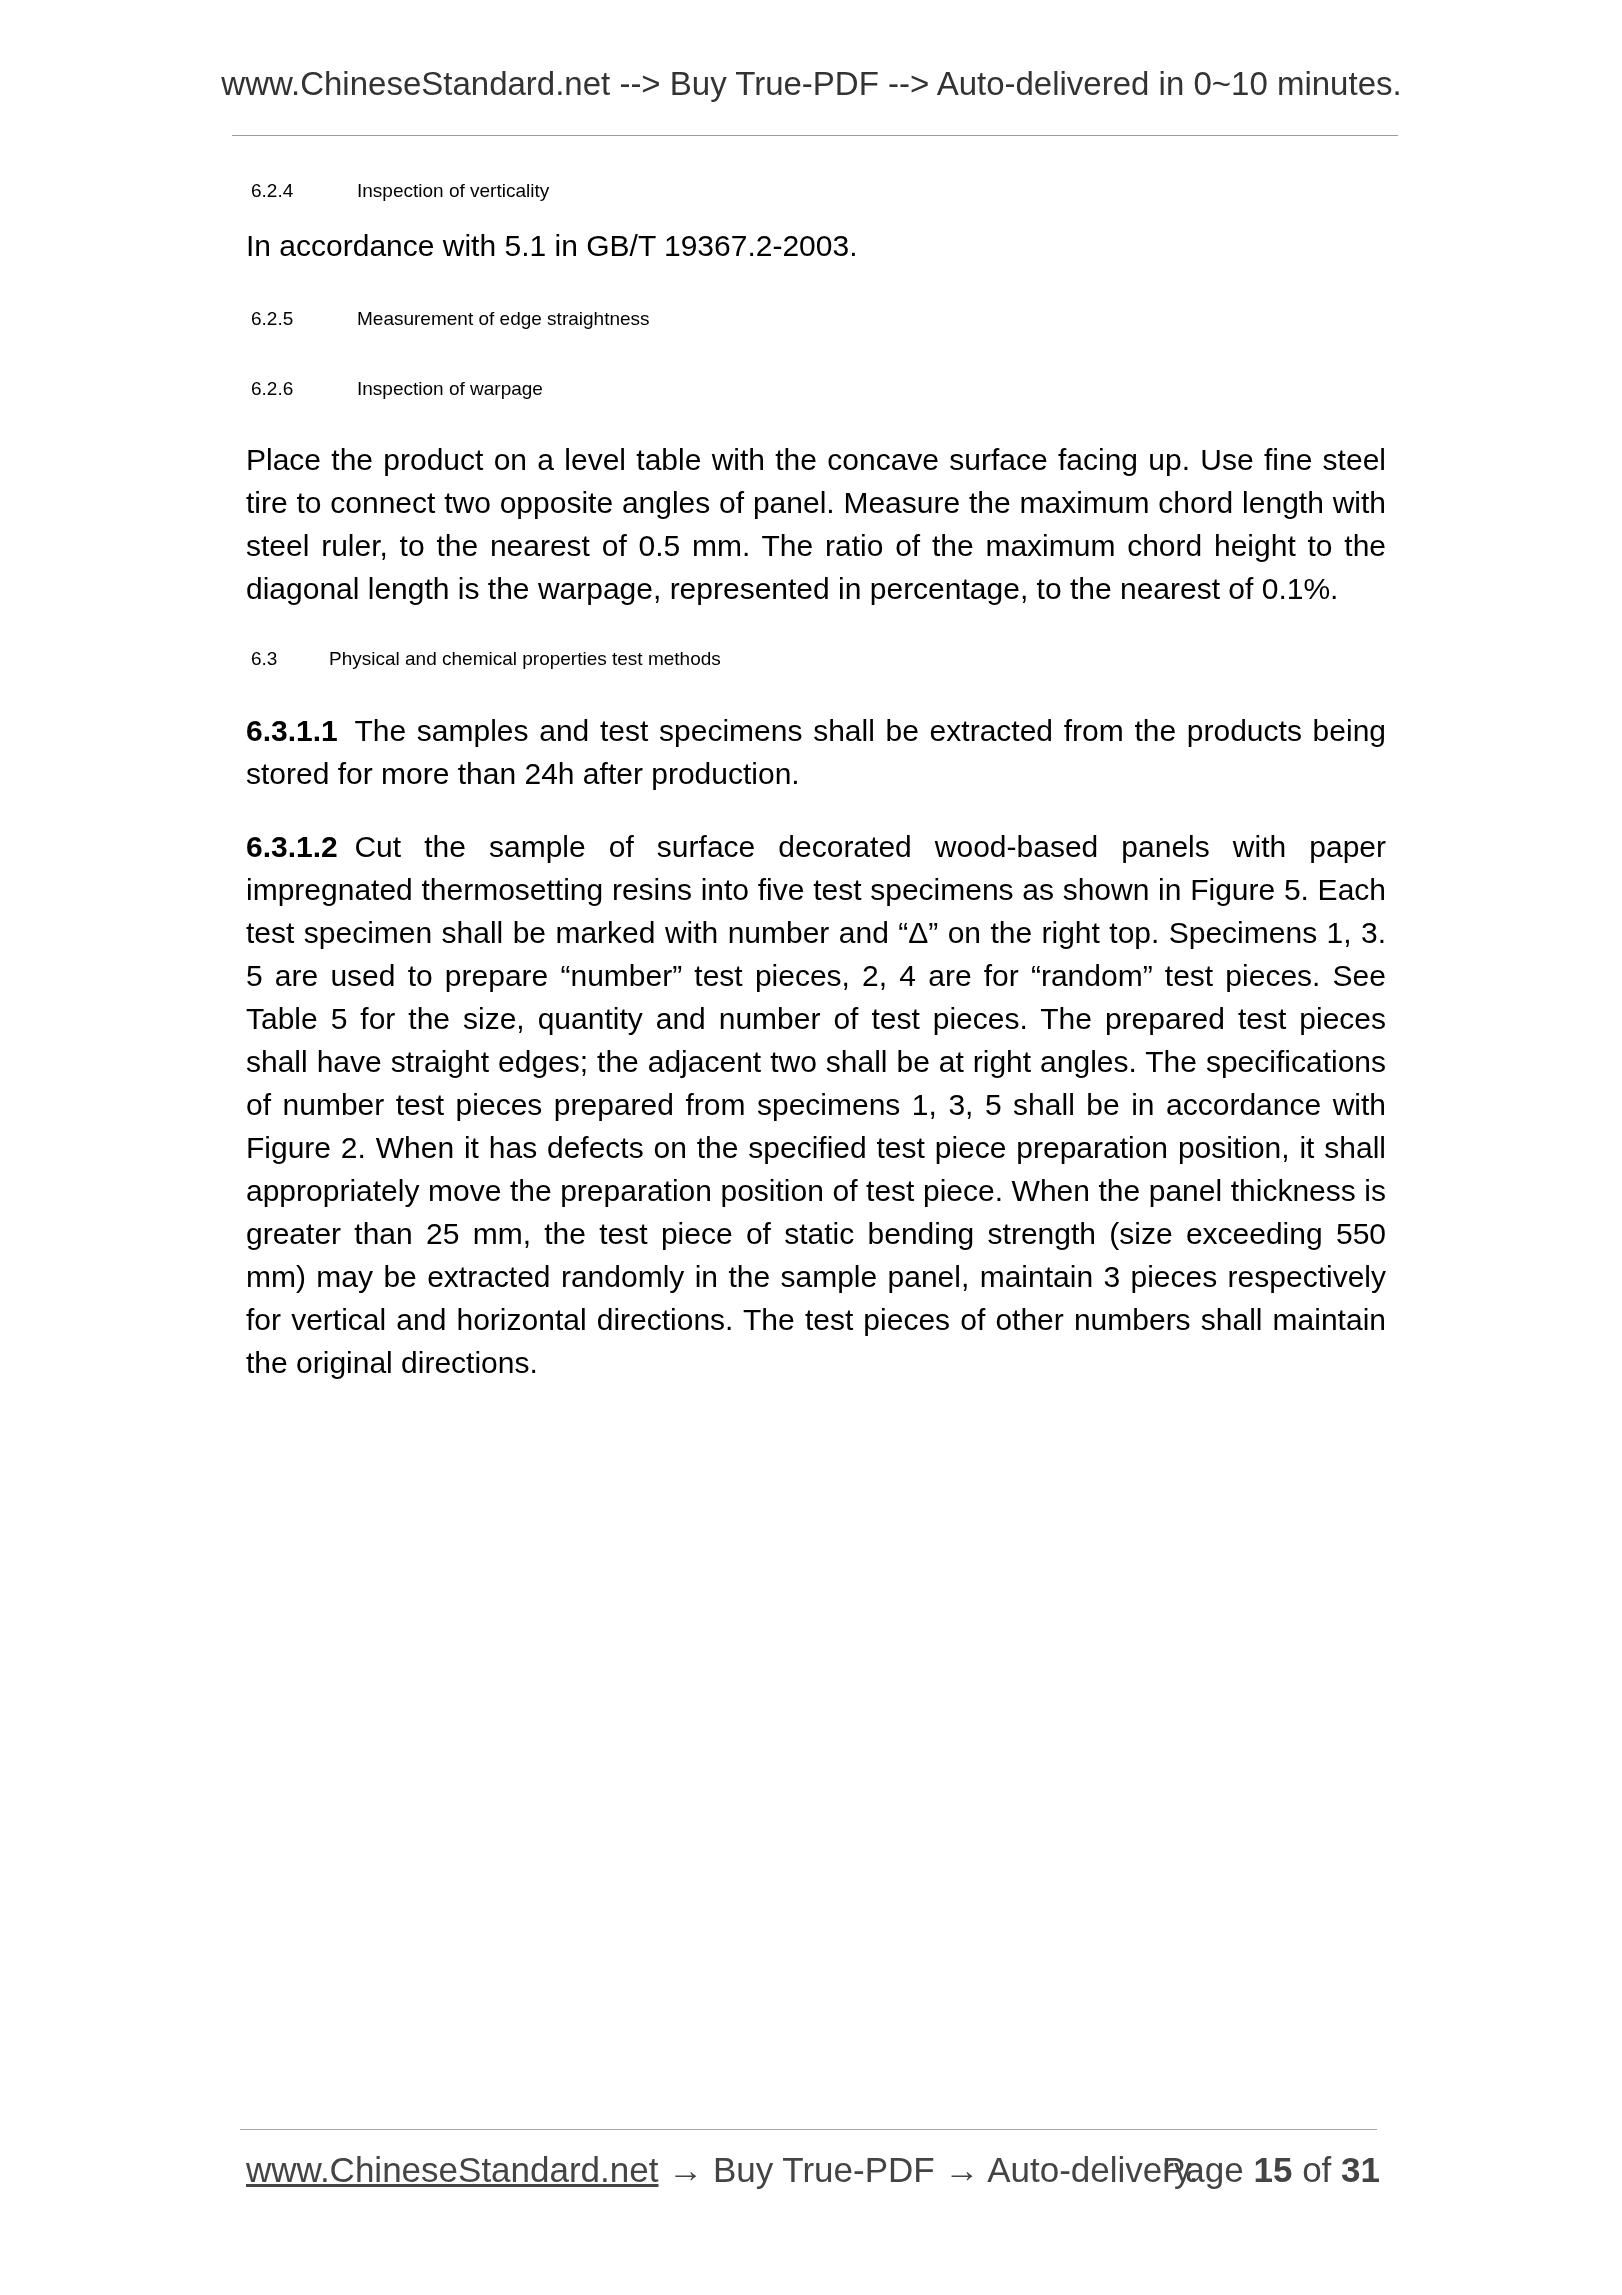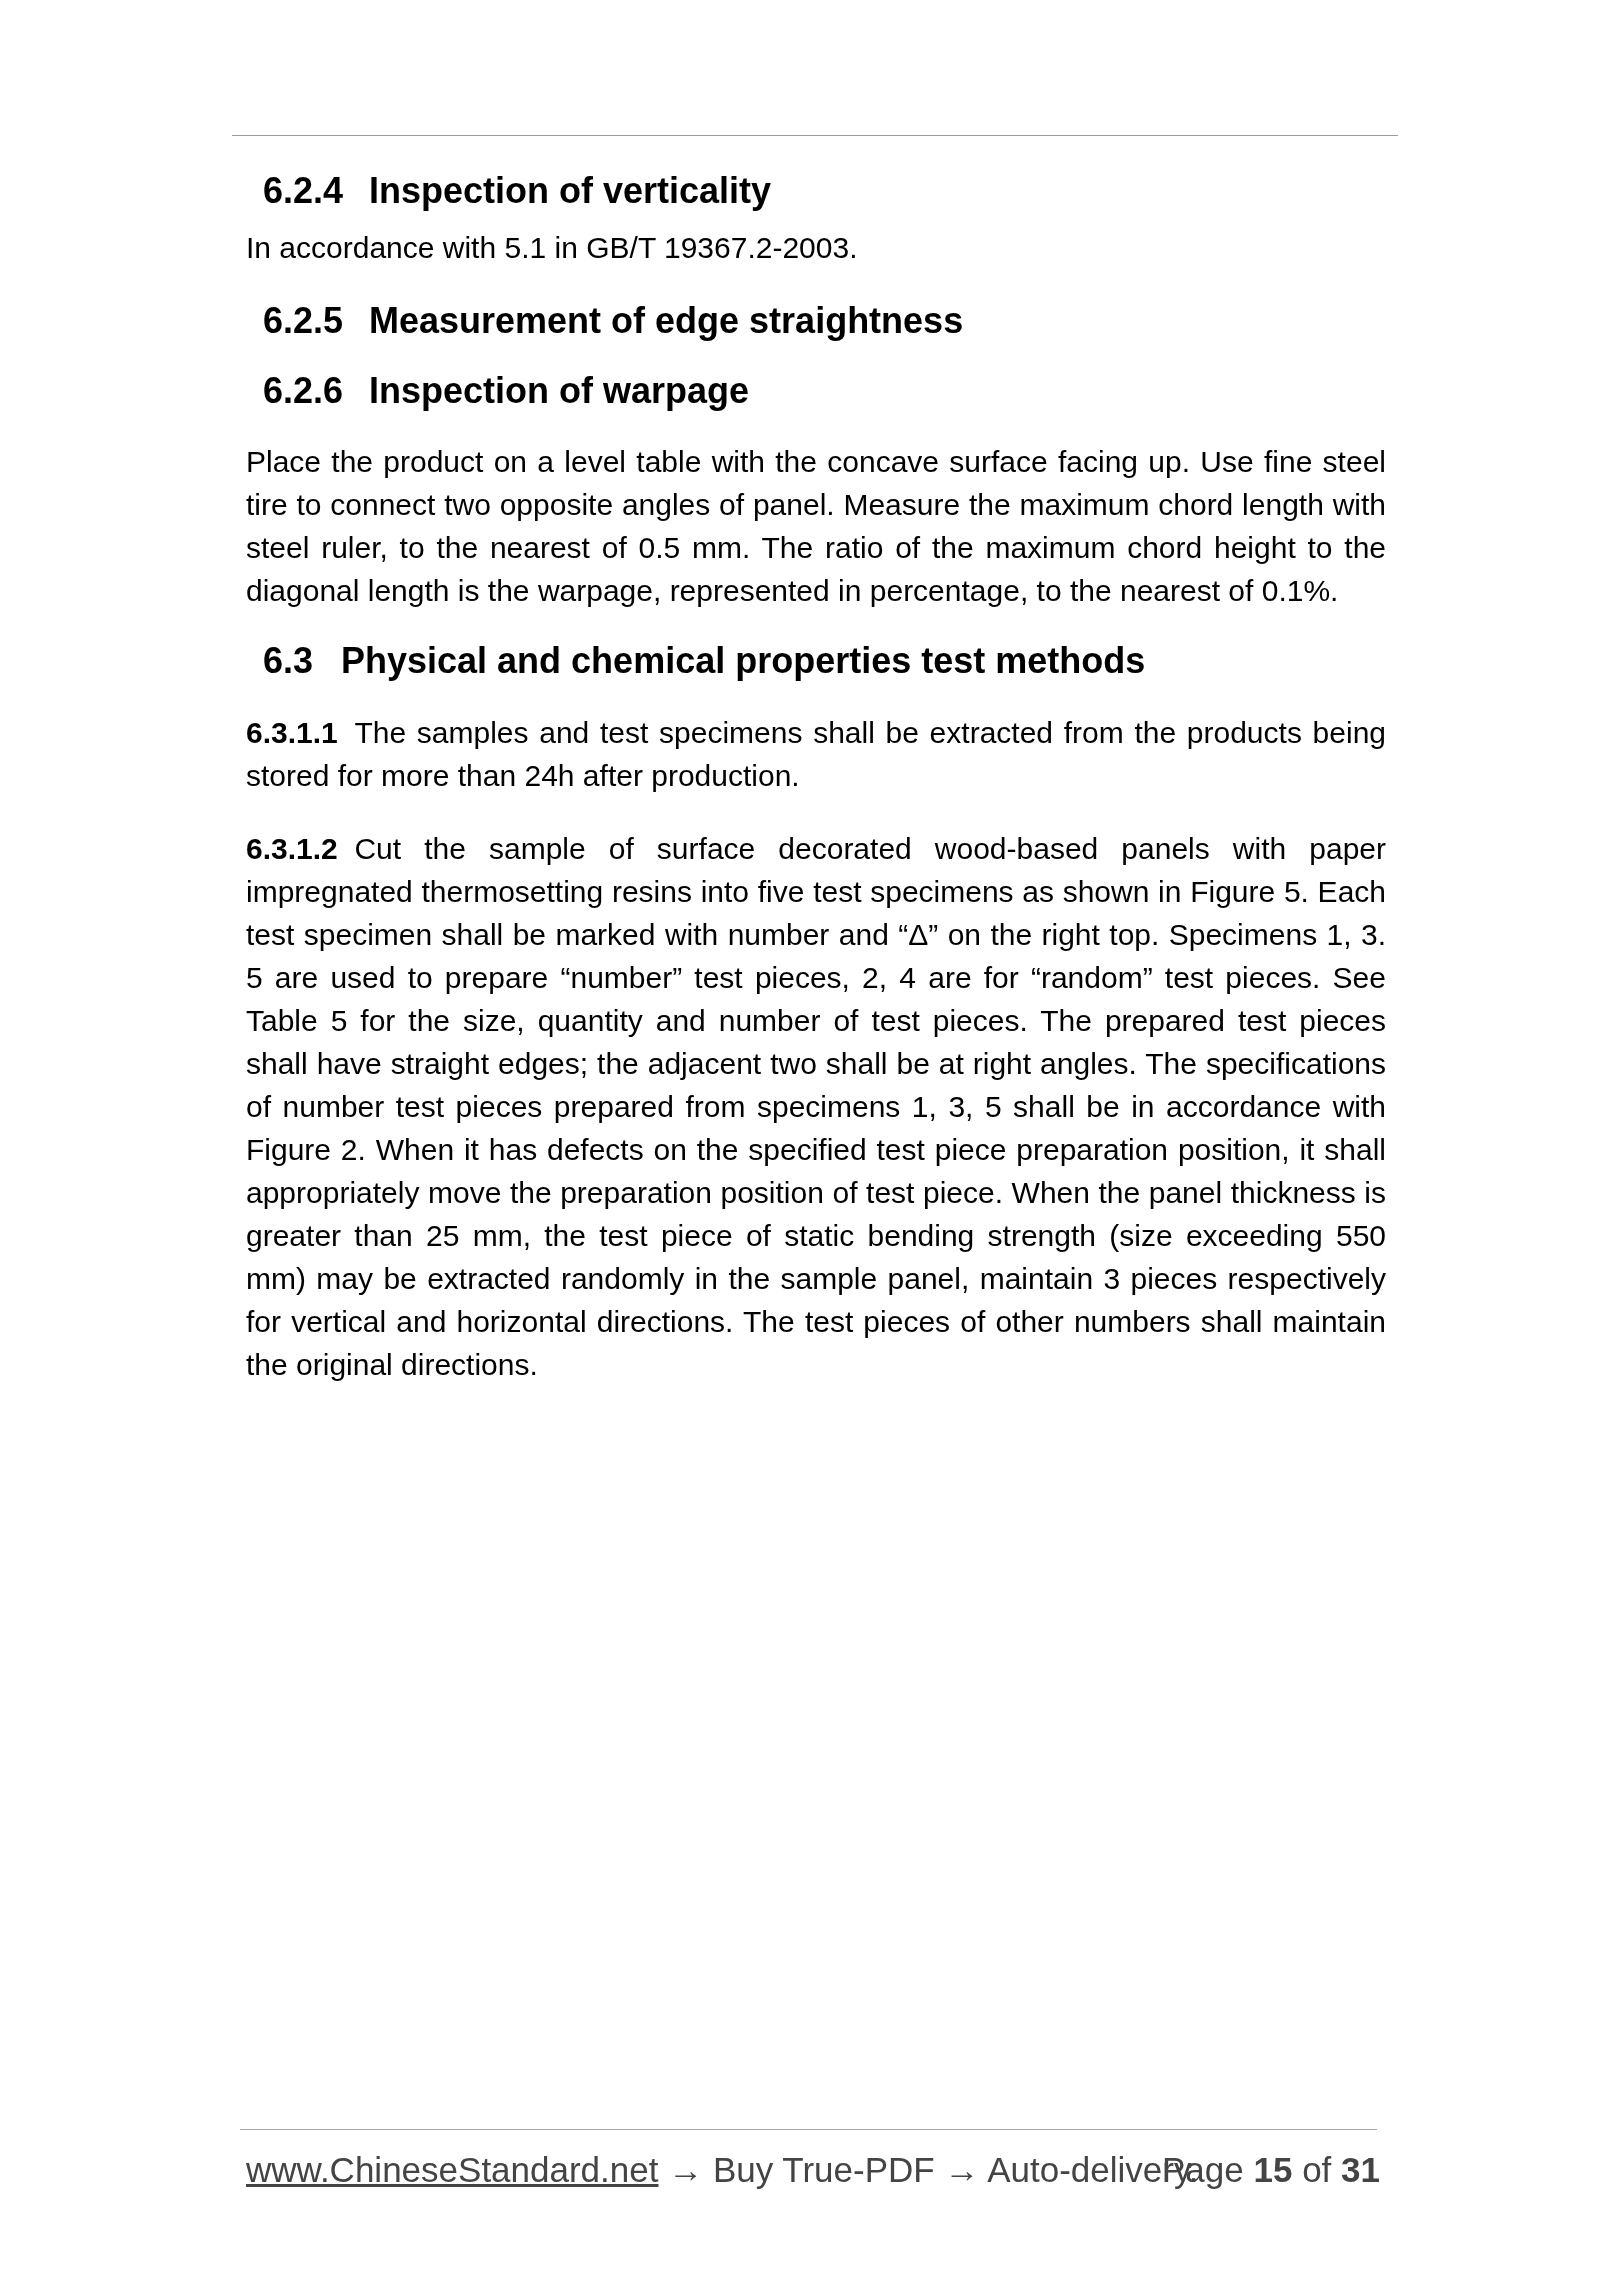--- a/index.html
+++ b/index.html
@@ -6,36 +6,37 @@
     body { width: 1623px; height: 2295px; position: relative; overflow: hidden;
            font-family: "Liberation Sans", "DejaVu Sans", sans-serif; color: #000; }
     .header-wrap { position: absolute; left: 0; top: 0; width: 1623px; height: 142px; }
     .header-banner { position: absolute; left: 0; width: 1623px; top: 65px; text-align: center;
                      font-size: 33px; color: #333; white-space: nowrap; line-height: 38px; }
     .header-std { position: absolute; left: 0; width: 1623px; top: 82px; text-align: center;
                   font-size: 27.5px; color: #444; white-space: nowrap; line-height: 32px; }
     .header-rule { position: absolute; left: 232px; top: 135px; width: 1166px; height: 0;
                    border-top: 1.7px solid #9a9a9a; }
     .content { position: absolute; left: 246px; top: 172px; width: 1140px; }
-    .h { font-weight: bold; font-size: 36px; line-height: 37px; margin: 17px; white-space: nowrap; }
+    .h { font-weight: normal; font-size: 19px; line-height: 37px; margin: 5px; white-space: nowrap; }
     .h .num { display: inline-block; }
     .p { font-size: 30px; line-height: 43px; margin: 0; text-align: justify; }
     .p .lead { font-weight: bold; margin-right: 16.7px; }
     .footer-rule { position: absolute; left: 240px; top: 2129px; width: 1137px; height: 0;
                    border-top: 1.7px solid #a8a8a8; }
     .footer { position: absolute; left: 246px; top: 2153px; width: 1134px; font-size: 35px;
               color: #444; line-height: 33px; }
     .footer a { color: #444; text-decoration: underline; }
     .footer .right { position: absolute; right: 0; top: 0; }
     .footer .right b { color: #444; }
   </style>
 </head>
 <body>
 
 <div class="header-wrap">
+  <div class="header-banner">www.ChineseStandard.net --&gt; Buy True-PDF --&gt; Auto-delivered in 0~10 minutes.</div>
   <div class="header-rule"></div>
 </div>
 
 <div class="content">
   <h3 class="h" style="margin-top:0">
     <span class="num" style="width:106px">6.2.4</span><span>Inspection of verticality</span>
   </h3>
   <p class="p" style="margin-top:15px">In accordance with 5.1 in GB/T 19367.2-2003.</p>
 
   <h3 class="h" style="margin-top:33px">

